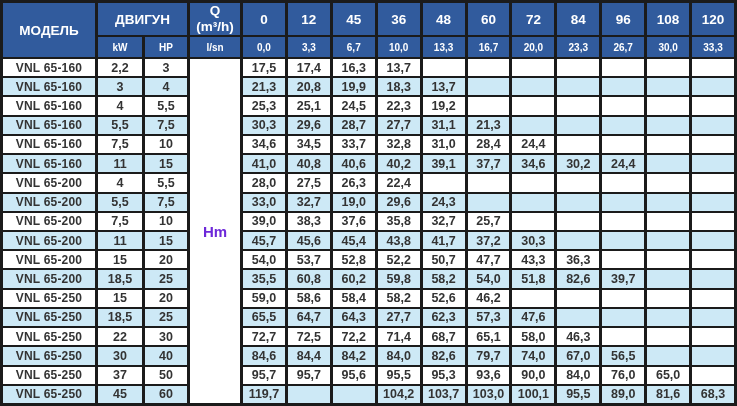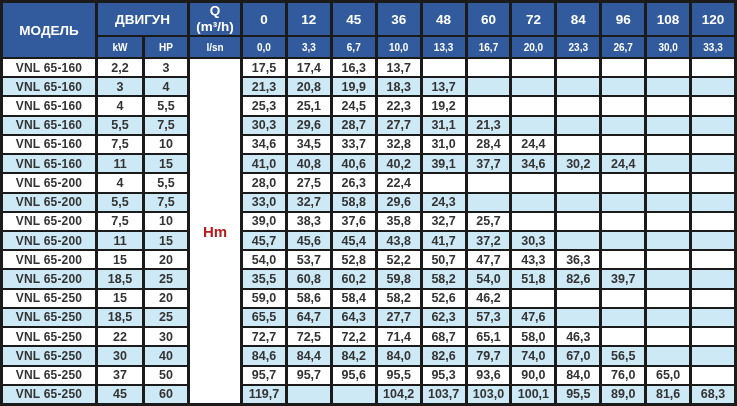--- a/index.html
+++ b/index.html
@@ -32,21 +32,21 @@
   .q-unit span{display:block;}
   tbody td{
     height:17px;
     font-size:12.5px;
     font-weight:700;
     color:#333333;
     background:#ffffff;
   }
   tr.alt td{background:#cde9f6;}
   td.c-model{font-size:12px;letter-spacing:0.2px;}
-  td.hm-cell{background:#ffffff;font-size:15px;color:#b91c1c;}
+  td.hm-cell{background:#ffffff;font-size:15px;color:#6d28d9;}
 </style>
 </head>
 <body>
 
 <div class="wrap">
   <table>
     <colgroup>
       <col style="width:95px">
       <col style="width:47px">
       <col style="width:45px">
@@ -202,21 +202,21 @@
           <td class="val"></td>
           <td class="val"></td>
           <td class="val"></td>
         </tr>
         <tr class="alt">
           <td class="c-model">VNL 65-200</td>
           <td class="c-kw">5,5</td>
           <td class="c-hp">7,5</td>
           <td class="val">33,0</td>
           <td class="val">32,7</td>
-          <td class="val">58,8</td>
+          <td class="val">19,0</td>
           <td class="val">29,6</td>
           <td class="val">24,3</td>
           <td class="val"></td>
           <td class="val"></td>
           <td class="val"></td>
           <td class="val"></td>
           <td class="val"></td>
           <td class="val"></td>
         </tr>
         <tr>

